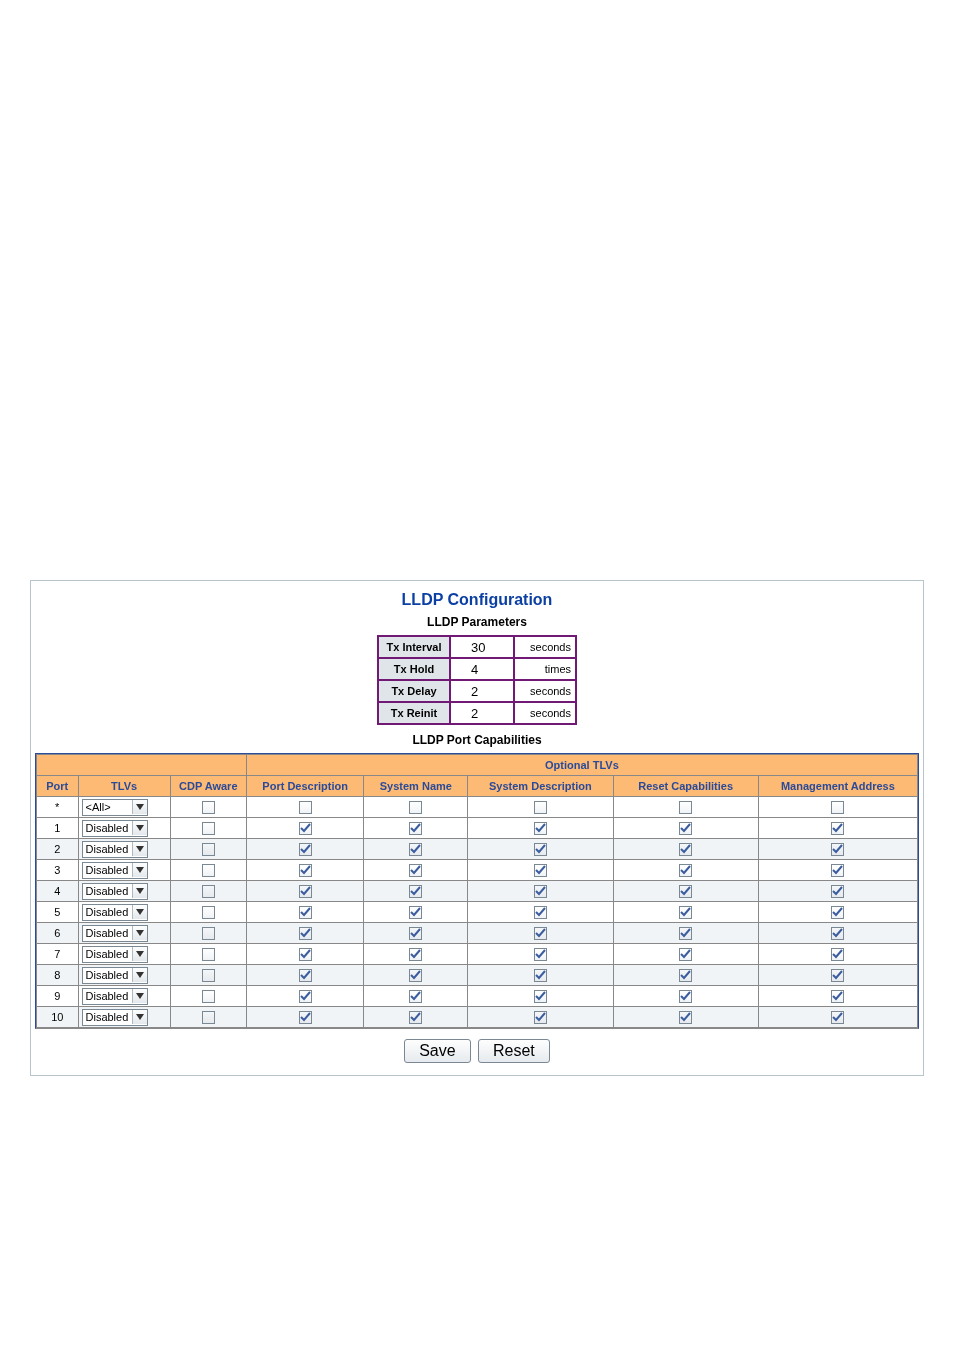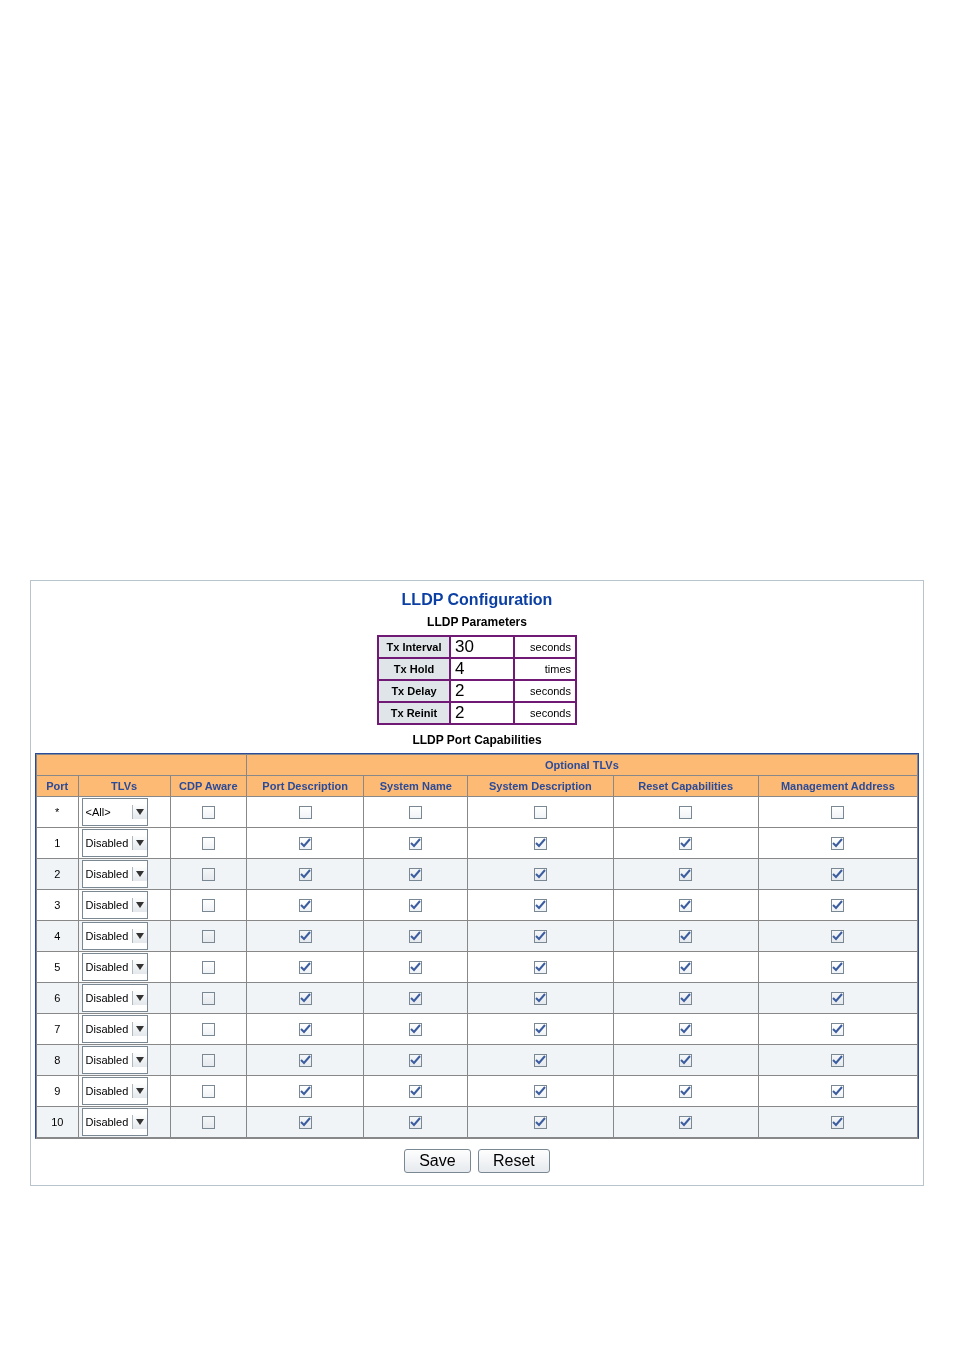--- a/index.html
+++ b/index.html
@@ -53,23 +53,23 @@
   .param-label {
     background: #dfe5e9;
     text-align: center;
     font-weight: 700;
     width: 70px;
   }
   .param-value input {
     width: 62px;
     height: 18px;
     border: none;
-    padding: 0 4px;
+    padding: 0 20px;
     font-family: inherit;
-    font-size: 17px;
+    font-size: 13px;
     box-sizing: border-box;
     outline: none;
   }
   .param-unit {
     width: 52px;
     padding: 0 4px !important;
     text-align: right;
   }
 
   
@@ -112,24 +112,24 @@
   col.c-ma    { width: 138px; }
 
   tr.zebra-even td { background: #f1f4f6; }
   tr.zebra-odd  td { background: #ffffff; }
 
   td.port-col { text-align: right; padding-right: 6px; }
 
   .mode-cell { text-align: left !important; padding-left:3px;}
   .mode-select {
     display: inline-flex;
-    align-items: center;
+    align-items: flex-start;
     border: 1px solid #7a8894;
     background: #fff;
-    height: 28px;
+    height: 17px;
     width: 66px;
     box-sizing: border-box;
   }
   .mode-select .ms-label {
     flex: 1;
     padding: 0 3px;
     font-size: 11px;
     line-height: 14px;
     text-align: left;
     white-space: nowrap;

